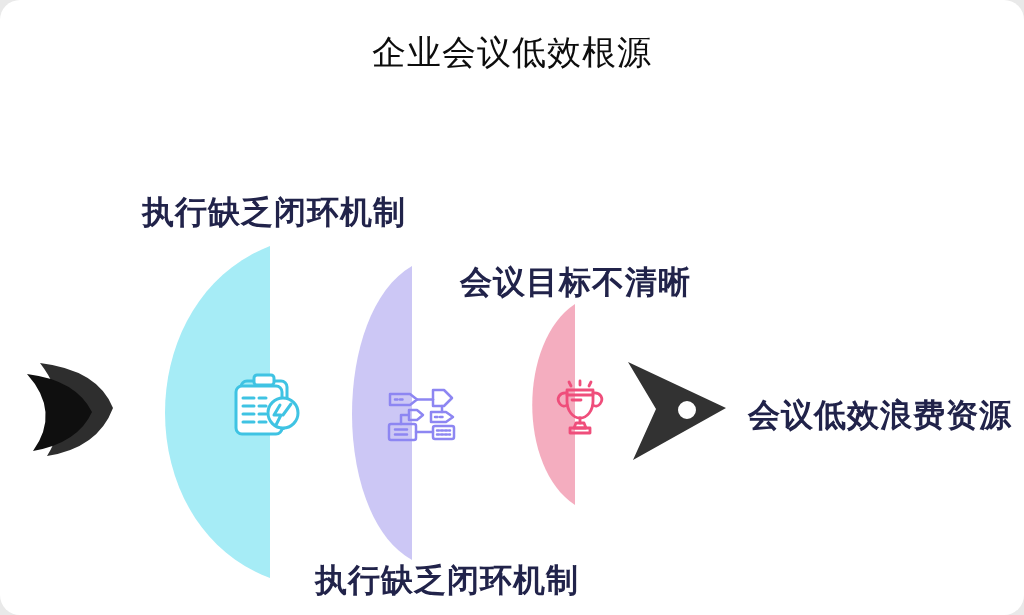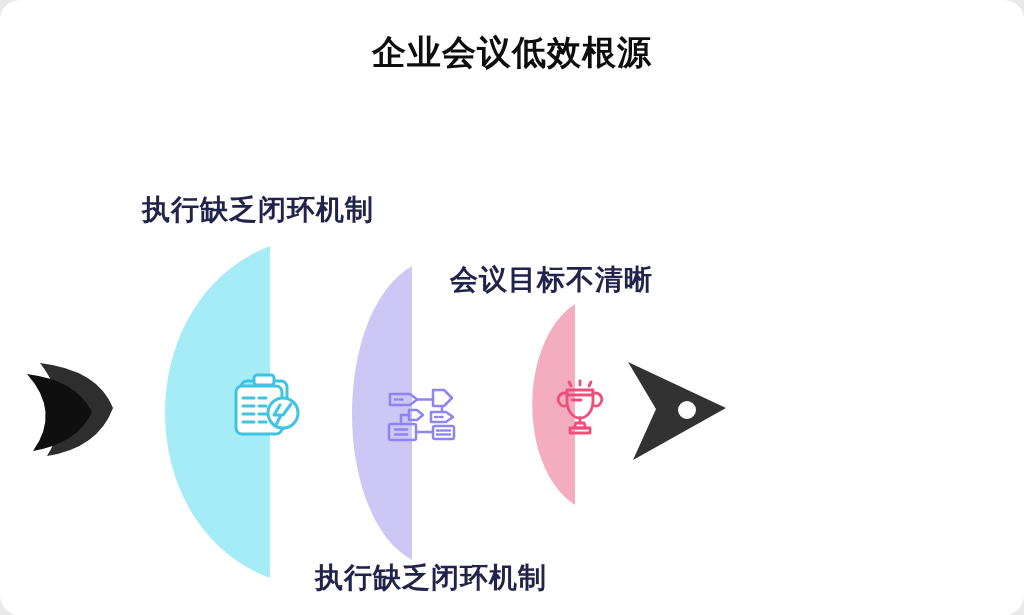--- a/index.html
+++ b/index.html
@@ -17,35 +17,35 @@
     overflow: hidden;
   }
   .canvas {
     position: absolute; inset: 0;
   }
   .page-title {
     position: absolute;
     top: 30px; left: 0; width: 1024px;
     text-align: center;
     font-size: 34px;
-    font-weight: 700;
+    font-weight: 400;
     color: #0d0d0d;
     letter-spacing: 1px;
   }
   .cause-label, .result-label {
     position: absolute;
-    font-size: 28px;
+    font-size: 32px;
     font-weight: 700;
     color: #21234a;
     letter-spacing: 1px;
     white-space: nowrap;
   }
   .label-1 { left: 142px; top: 191px; }
   .label-2 { left: 315px; top: 559px; }
-  .label-3 { left: 450px; top: 261px; text-align: right; }
+  .label-3 { left: 460px; top: 261px; text-align: right; }
   .result-label { left: 748px; top: 394px; }
   svg.diagram { position: absolute; left: 0; top: 0; }
 </style>
 </head>
 <body>
 
 <div class="card">
   <div class="canvas">
 
     <div class="page-title">企业会议低效根源</div>
@@ -104,14 +104,15 @@
         <path d="M30,39 V44"></path>
         <path d="M26,44 H34 L36,49 H24 Z"></path>
         <path d="M20,49 H40 V54 H20 Z"></path>
       </g>
     </svg>
 
     <div class="cause-label label-1">执行缺乏闭环机制</div>
     <div class="cause-label label-2">执行缺乏闭环机制</div>
     <div class="cause-label label-3">会议目标不清晰</div>
 
+    <div class="result-label">会议低效浪费资源</div>
   </div>
 </div>
 
 </body></html>

